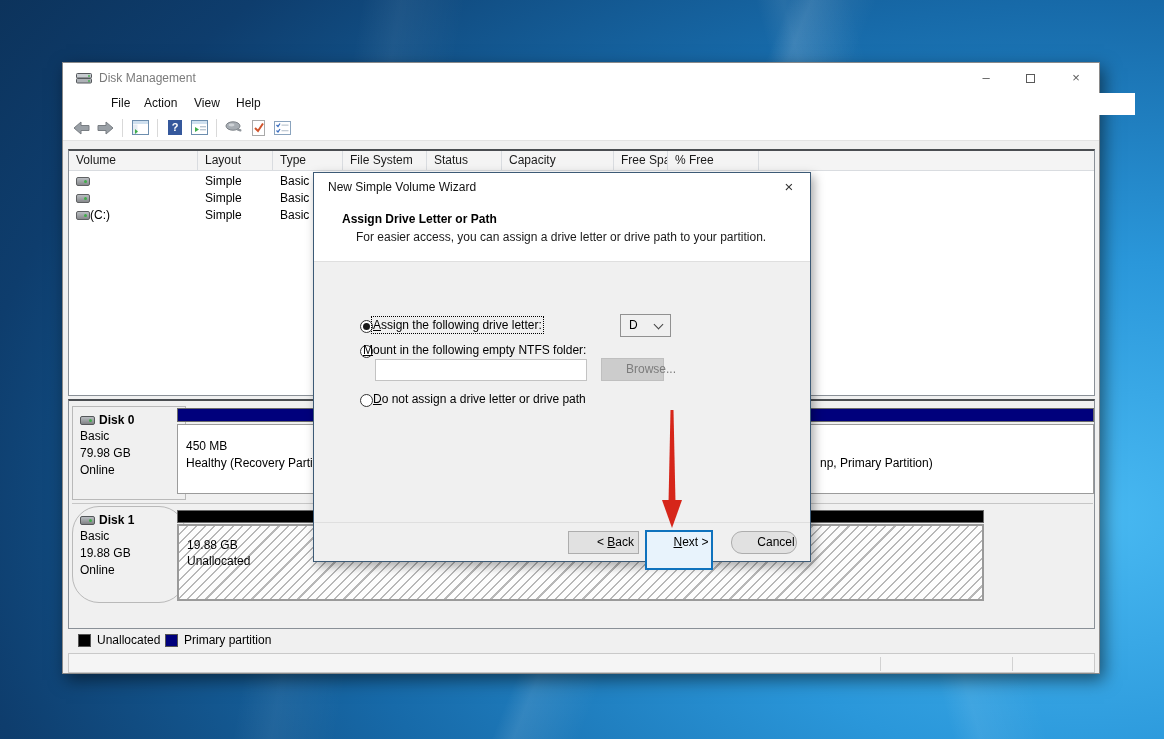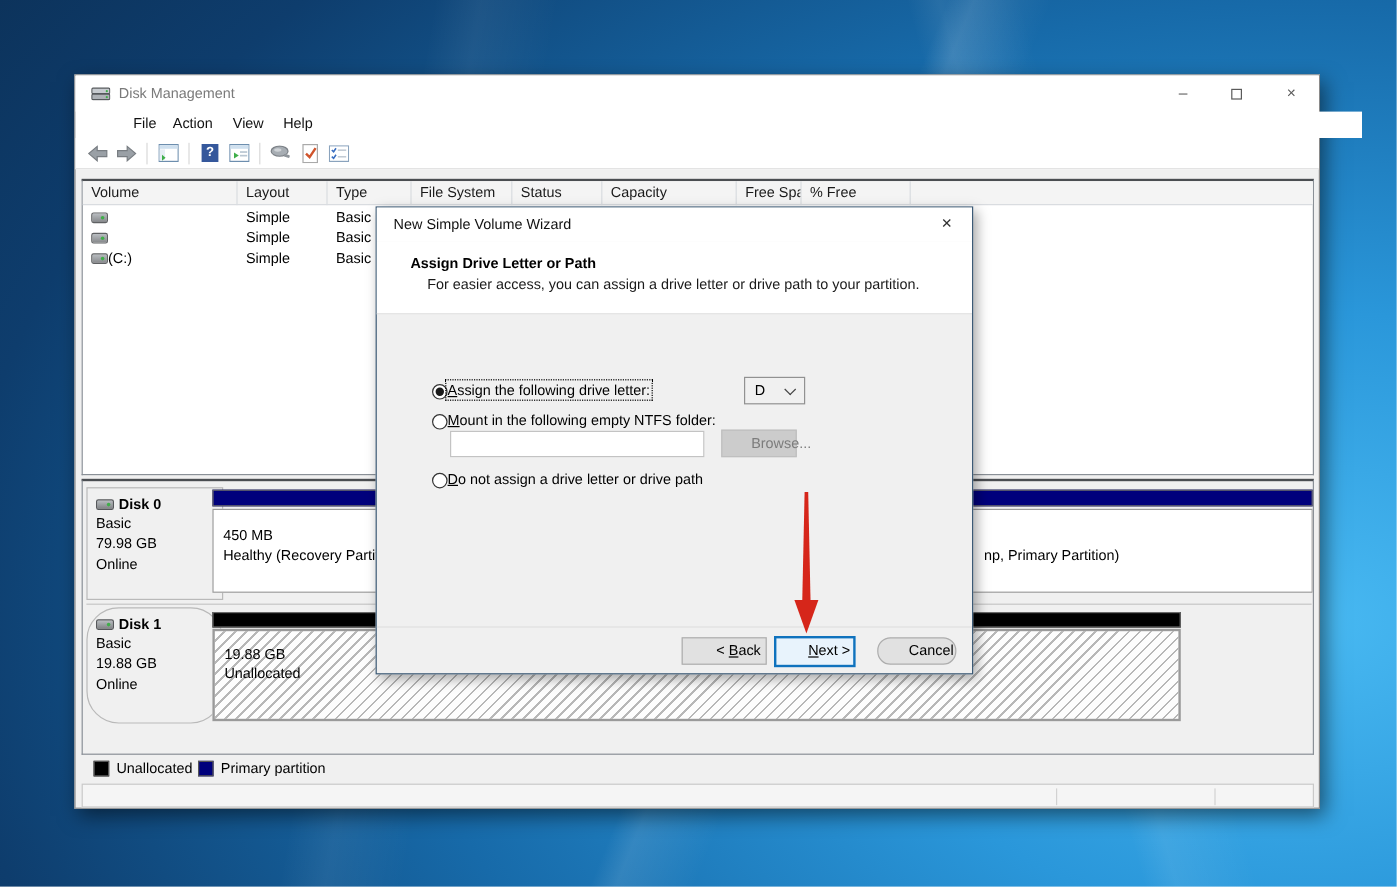--- a/index.html
+++ b/index.html
@@ -99,21 +99,21 @@
 
   .dropdown{ position:absolute; left:306px; top:141px; width:51px; height:23px; background:#f0f0f0; border:1px solid #919191; }
   .dd-value{ position:absolute; left:8px; top:3px; }
   .dd-chevron{ position:absolute; right:8px; top:6px; width:7px; height:7px; border-right:1.5px solid #444; border-bottom:1.5px solid #444; transform:rotate(45deg); }
 
   .mount-input{ position:absolute; left:61px; top:186px; width:212px; height:22px; background:#fff; border:1px solid #c3c3c3; font-family:"Liberation Sans",sans-serif; font-size:12px; padding:0 4px; }
   .btn{ position:absolute; height:23px; background:#e1e1e1; border:1px solid #adadad; text-align:center; line-height:21px;padding-left:24px; }
   .btn-browse{ left:287px; top:185px; width:63px; background:#cccccc; border-color:#bfbfbf; color:#7c7c7c; }
   .dlg-sep{ position:absolute; left:0; top:349px; width:100%; height:1px; background:#dfdfdf; }
   .btn-back{ left:254px; top:358px; width:71px; }
-  .btn-next{ left:331px; top:357px; width:68px; height:26px; background:#e8f3fc; border:2px solid #0f72bd; line-height:21px; }
+  .btn-next{ left:331px; top:357px; width:68px; height:40px; background:#e8f3fc; border:2px solid #0f72bd; line-height:21px; }
   .btn-cancel{ left:417px; top:358px; width:66px;border-radius:11px; }
 
   .red-arrow{ position:absolute; left:659px; top:410px; z-index:20; }
 </style>
 </head>
 <body>
 
 <div class="desktop">
 
   <div class="window">
@@ -296,21 +296,21 @@
 
     <span class="radio checked" style="left:46px;top:147px;"></span>
     <span class="radio-label focus-dotted" style="left:59px;top:145px;"><u>A</u>ssign the following drive letter:</span>
 
     <div class="dropdown">
       <span class="dd-value">D</span>
       <span class="dd-chevron"></span>
     </div>
 
     <span class="radio" style="left:46px;top:172px;"></span>
-    <span class="radio-label" style="left:59px;top:170px;"><u>M</u>ount in the following empty NTFS folder:</span>
+    <span class="radio-label" style="left:49px;top:170px;"><u>M</u>ount in the following empty NTFS folder:</span>
 
     <input class="mount-input" type="text" value="" style="">
     <div class="btn btn-browse">Browse...</div>
 
     <span class="radio" style="left:46px;top:221px;"></span>
     <span class="radio-label" style="left:59px;top:219px;"><u>D</u>o not assign a drive letter or drive path</span>
 
     <div class="dlg-sep"></div>
     <div class="btn btn-back">&lt; <u>B</u>ack</div>
     <div class="btn btn-next"><u>N</u>ext &gt;</div>

